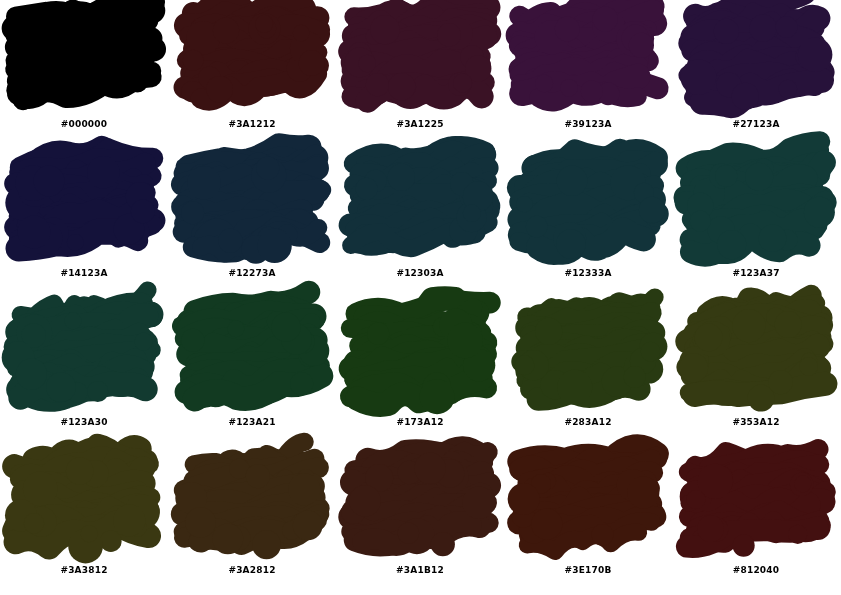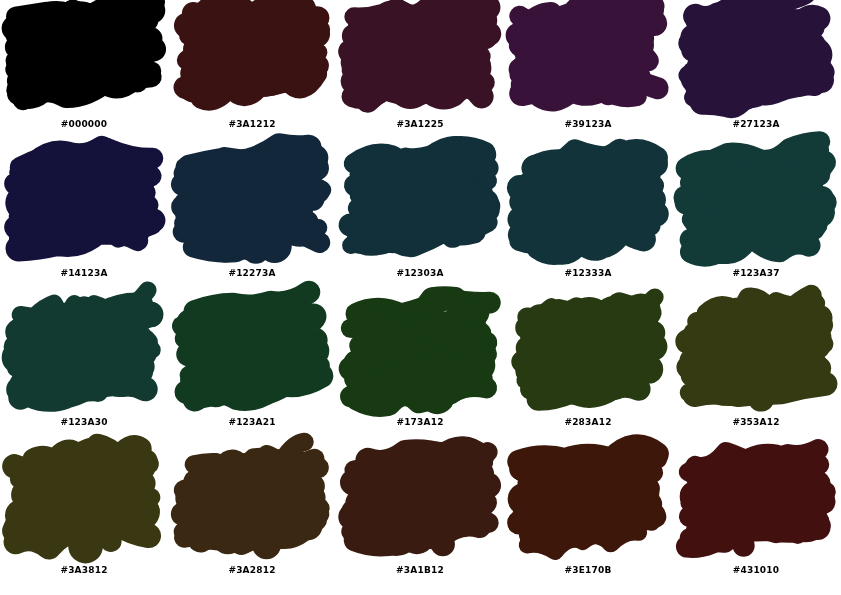--- a/index.html
+++ b/index.html
@@ -835,15 +835,15 @@
             <circle cx="71.6" cy="99.6" r="11.1" fill="#431010" stroke="none"></circle>
             <circle cx="23.8" cy="50.5" r="16.1" fill="#431010" stroke="none"></circle>
             <circle cx="38.6" cy="82.7" r="13.4" fill="#431010" stroke="none"></circle>
             <circle cx="16.9" cy="57.3" r="8.4" fill="#431010" stroke="none"></circle>
             <circle cx="50.1" cy="30.9" r="10.4" fill="#431010" stroke="none"></circle>
             <circle cx="43.1" cy="35.4" r="17.6" fill="#431010" stroke="none"></circle>
             <circle cx="23.9" cy="53.5" r="9.6" fill="#431010" stroke="none"></circle>
           </g>
         </svg>
       </div>
-      <div class="swatch-label">#431010</div>
+      <div class="swatch-label">#812040</div>
     </div>
   </div>
 
 </body></html>

